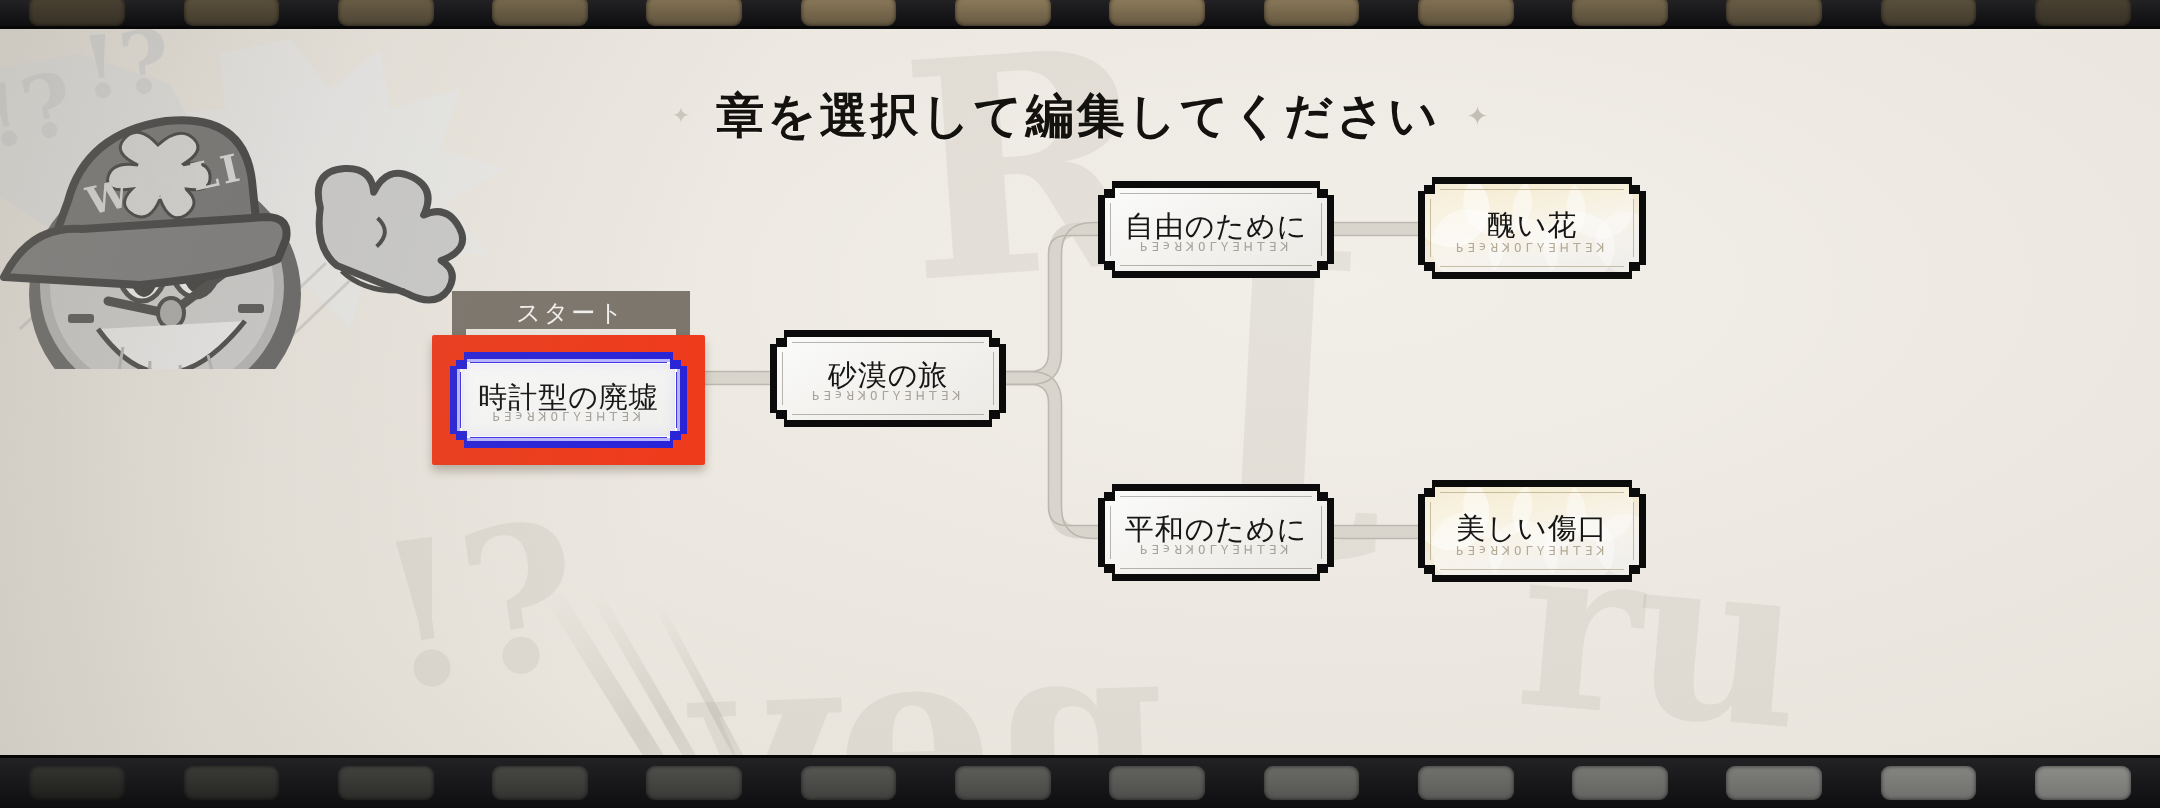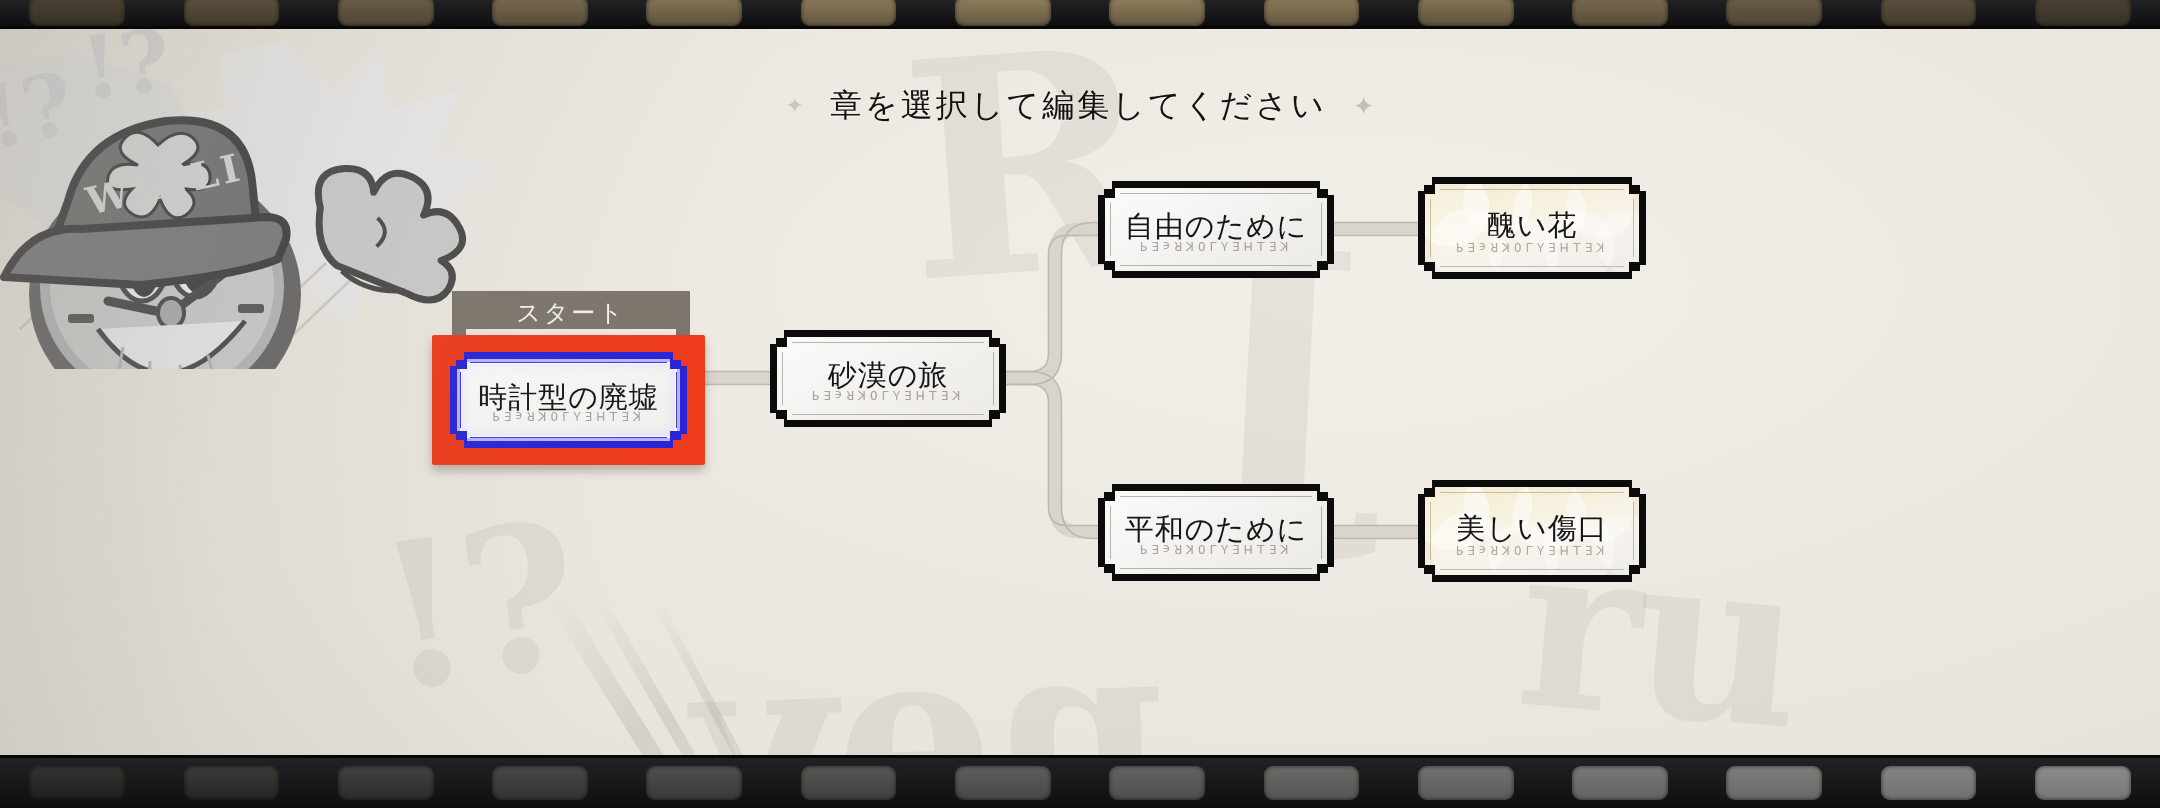--- a/index.html
+++ b/index.html
@@ -124,21 +124,21 @@
     font-size:24px; letter-spacing:3px;
     -webkit-clip-path:polygon(0 0,100% 0,100% 100%,calc(100% - 14px) 100%,
       calc(100% - 14px) calc(100% - 6px), 14px calc(100% - 6px), 14px 100%, 0 100%);
     clip-path:polygon(0 0,100% 0,100% 100%,calc(100% - 14px) 100%,
       calc(100% - 14px) calc(100% - 6px), 14px calc(100% - 6px), 14px 100%, 0 100%);
   }
 
   
   #header{ position:absolute; left:0; top:55px; width:2160px; text-align:center;
     display:flex; align-items:center; justify-content:center; gap:26px; z-index:12; }
-  #header .htitle{ font-size:32px; color:#14120f; letter-spacing:3px; font-weight:400;
+  #header .htitle{ font-size:48px; color:#14120f; letter-spacing:3px; font-weight:700;
     text-shadow:0 1px 0 rgba(255,255,255,.5); }
   .sparkle{ display:inline-block; color:#b2aca0; line-height:1; }
   .sparkle.left{ font-size:22px; opacity:.55; }
   .sparkle.right{ font-size:26px; opacity:.7; }
 </style>
 </head>
 <body>
 
 <div id="stage">
 

